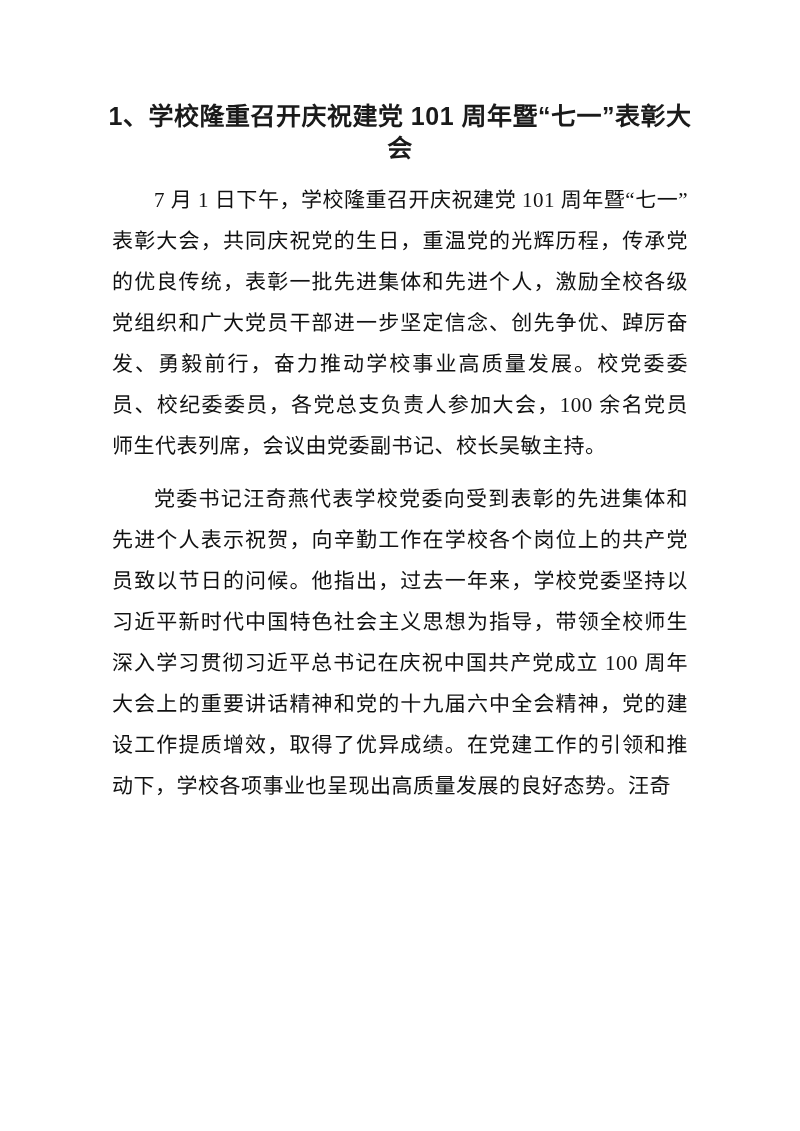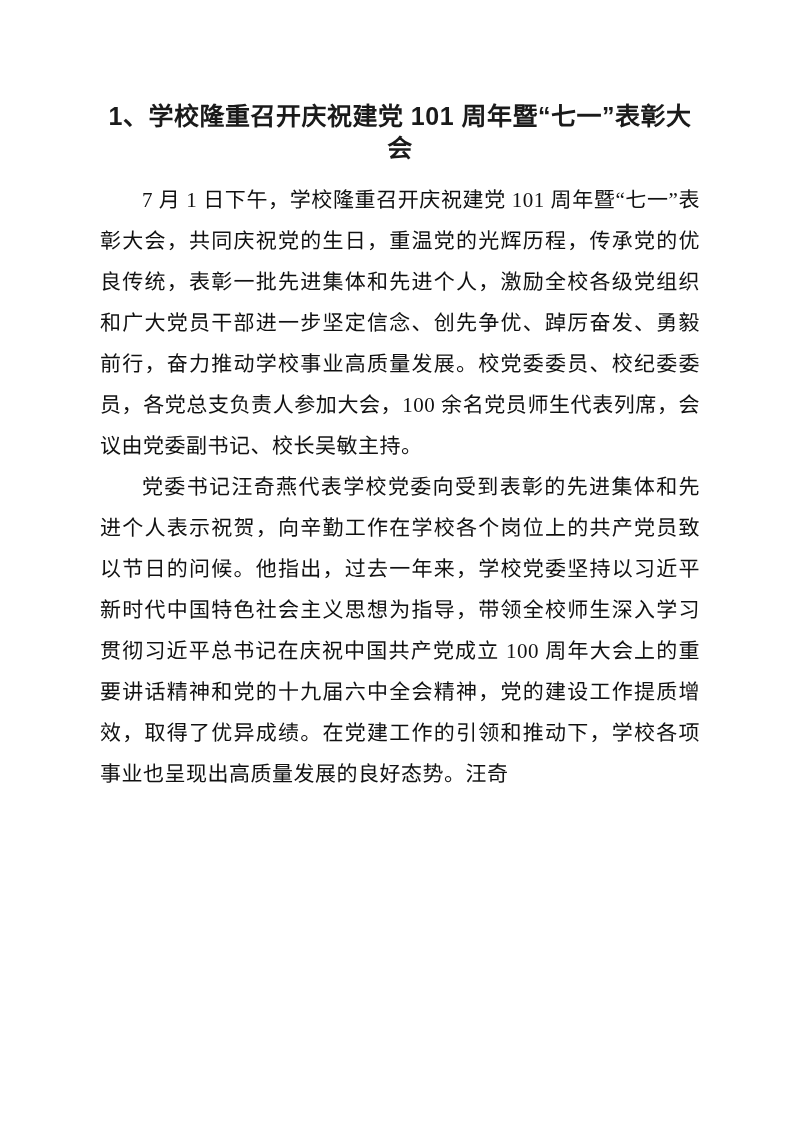--- a/index.html
+++ b/index.html
@@ -29,21 +29,21 @@
   }
   .doc-body {
     font-family: "Liberation Serif", "DejaVu Serif", serif;
   }
   .para {
     font-size: 21px;
     line-height: 41px;
     text-align: justify;
     text-align-last: left;
     text-indent: 2em;
-    margin: 0;
+    margin: 12px;
     letter-spacing: 0.5px;
     color: #111111;
   }
 </style>
 </head>
 <body>
 
 <div class="page">
   <h1 class="doc-title">1、学校隆重召开庆祝建党 101 周年暨“七一”表彰大会</h1>
   <div class="doc-body">

